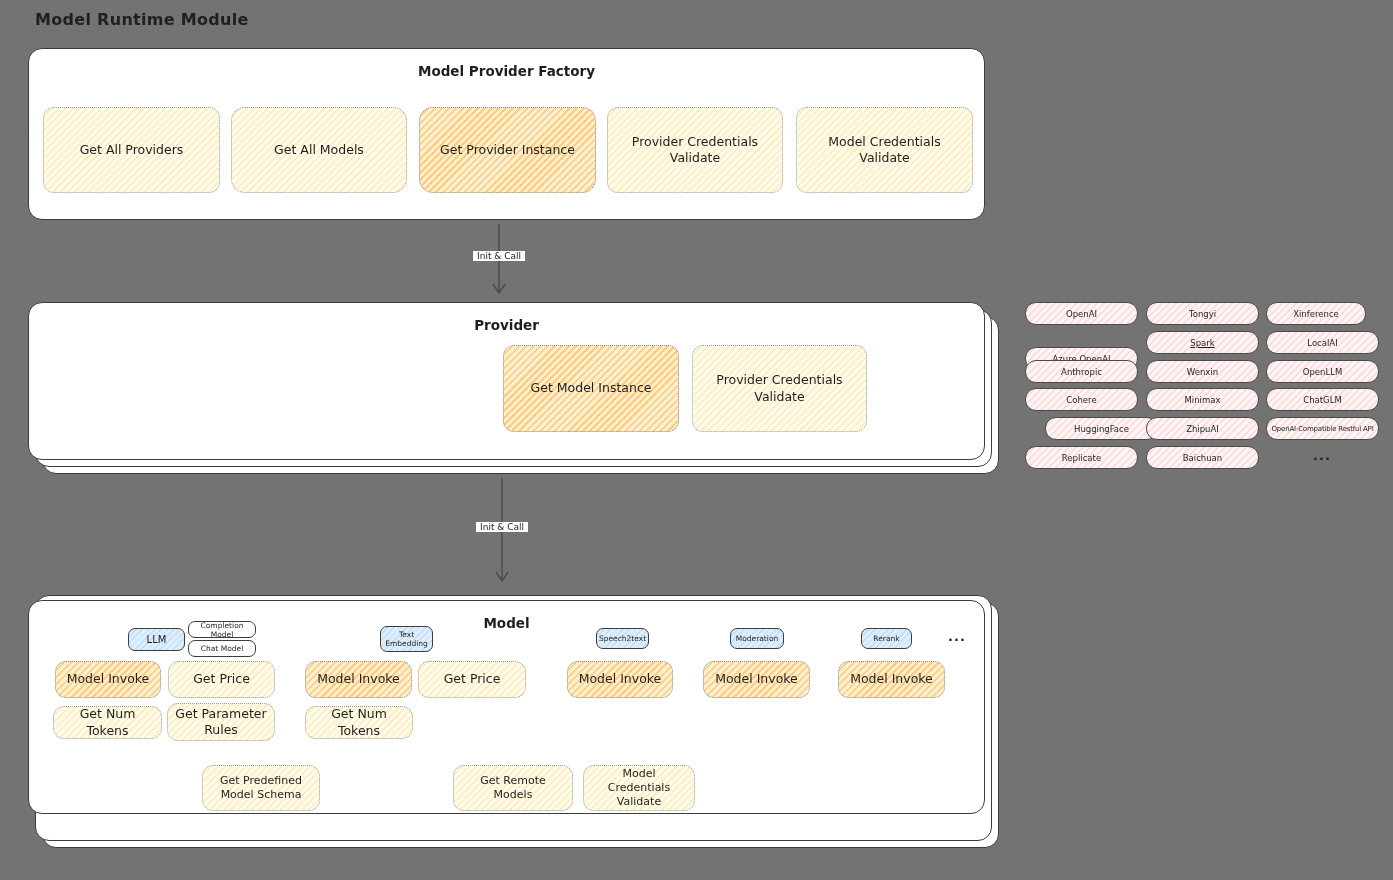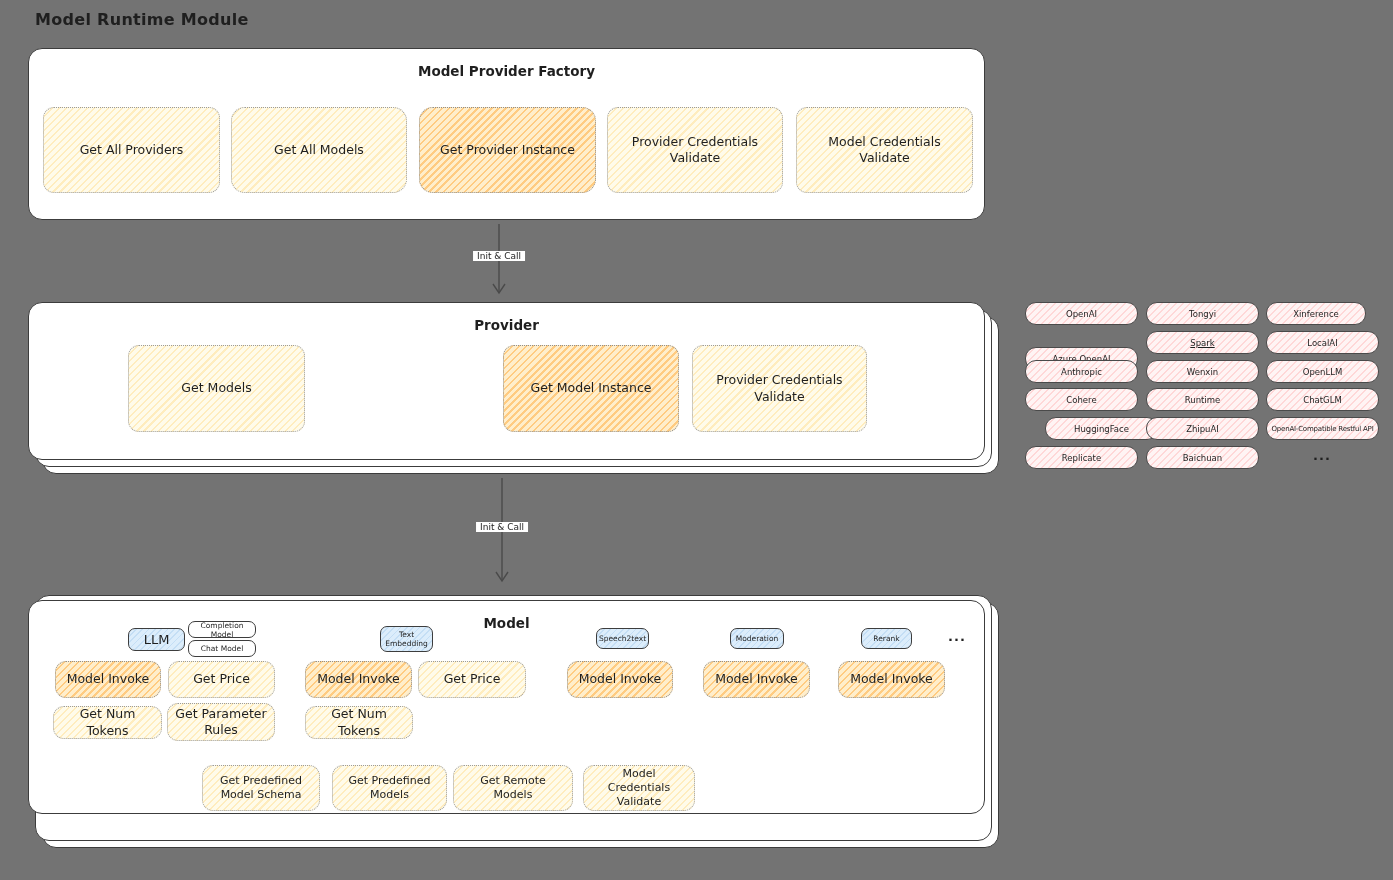--- a/index.html
+++ b/index.html
@@ -76,38 +76,37 @@
     <line x1="10" y1="0" x2="10" y2="68" stroke="#4a4a4a" stroke-width="1.4"></line>
     <polyline points="4,60 10,69 16,60" fill="none" stroke="#4a4a4a" stroke-width="1.4"></polyline>
   </svg>
   <div class="arrow-label" style="left:499px;top:251px;">Init &amp; Call</div>
 
   <div class="frame" style="left:42px;top:316px;width:957px;height:158px;"></div>
   <div class="frame" style="left:35px;top:309px;width:957px;height:158px;"></div>
   <div class="frame" style="left:28px;top:302px;width:957px;height:158px;">
     <div class="frame-title">Provider</div>
   </div>
-  <div class="ybox" style="left:128px;top:345px;width:177px;height:87px;">Get Models</div>
   <div class="ybox hl" style="left:503px;top:345px;width:176px;height:87px;">Get Model Instance</div>
   <div class="ybox" style="left:692px;top:345px;width:175px;height:87px;">Provider Credentials Validate</div>
 
   <div class="pinkbox" style="left:1025px;top:302px;width:113px;height:23px;">OpenAI</div>
   <div class="pinkbox" style="left:1146px;top:302px;width:113px;height:23px;">Tongyi</div>
   <div class="pinkbox" style="left:1266px;top:302px;width:100px;height:23px;">Xinference</div>
 
   <div class="pinkbox" style="left:1025px;top:331px;width:113px;height:23px;margin-top:16px;">Azure OpenAI</div>
   <div class="pinkbox" style="left:1146px;top:331px;width:113px;height:23px;text-decoration:underline;">Spark</div>
   <div class="pinkbox" style="left:1266px;top:331px;width:113px;height:23px;">LocalAI</div>
 
   <div class="pinkbox" style="left:1025px;top:360px;width:113px;height:23px;">Anthropic</div>
   <div class="pinkbox" style="left:1146px;top:360px;width:113px;height:23px;">Wenxin</div>
   <div class="pinkbox" style="left:1266px;top:360px;width:113px;height:23px;">OpenLLM</div>
 
   <div class="pinkbox" style="left:1025px;top:388px;width:113px;height:23px;">Cohere</div>
-  <div class="pinkbox" style="left:1146px;top:388px;width:113px;height:23px;">Runtime</div>
+  <div class="pinkbox" style="left:1146px;top:388px;width:113px;height:23px;">Minimax</div>
   <div class="pinkbox" style="left:1266px;top:388px;width:113px;height:23px;">ChatGLM</div>
 
   <div class="pinkbox" style="left:1025px;top:417px;width:113px;height:23px;margin-left:20px;">HuggingFace</div>
   <div class="pinkbox" style="left:1146px;top:417px;width:113px;height:23px;">ZhipuAI</div>
   <div class="pinkbox" style="left:1266px;top:417px;width:113px;height:23px;font-size:7px;letter-spacing:-0.2px;">OpenAI-Compatible Restful API</div>
 
   <div class="pinkbox" style="left:1025px;top:446px;width:113px;height:23px;">Replicate</div>
   <div class="pinkbox" style="left:1146px;top:446px;width:113px;height:23px;">Baichuan</div>
   <div class="ellipsis" style="left:1313px;top:448px;">...</div>
 
@@ -116,21 +115,21 @@
     <polyline points="4,94 10,103 16,94" fill="none" stroke="#4a4a4a" stroke-width="1.4"></polyline>
   </svg>
   <div class="arrow-label" style="left:502px;top:522px;">Init &amp; Call</div>
 
   <div class="frame" style="left:42px;top:602px;width:957px;height:246px;"></div>
   <div class="frame" style="left:35px;top:595px;width:957px;height:246px;"></div>
   <div class="frame" style="left:28px;top:600px;width:957px;height:214px;">
     <div class="frame-title">Model</div>
   </div>
 
-  <div class="tag blue" style="left:128px;top:628px;width:57px;height:23px;font-size:13px;">LLM</div>
+  <div class="tag blue" style="left:128px;top:628px;width:57px;height:23px;font-size:10px;">LLM</div>
   <div class="tag white" style="left:188px;top:621px;width:68px;height:17px;">Completion Model</div>
   <div class="tag white" style="left:188px;top:640px;width:68px;height:17px;">Chat Model</div>
   <div class="tag blue" style="left:380px;top:626px;width:53px;height:26px;">Text Embedding</div>
   <div class="tag blue" style="left:596px;top:628px;width:53px;height:21px;">Speech2text</div>
   <div class="tag blue" style="left:730px;top:628px;width:54px;height:21px;">Moderation</div>
   <div class="tag blue" style="left:861px;top:628px;width:51px;height:21px;">Rerank</div>
   <div class="ellipsis" style="left:948px;top:629px;">...</div>
 
   <div class="ybox hl" style="left:55px;top:661px;width:106px;height:37px;">Model Invoke</div>
   <div class="ybox" style="left:168px;top:661px;width:107px;height:37px;">Get Price</div>
@@ -138,17 +137,16 @@
   <div class="ybox" style="left:418px;top:661px;width:108px;height:37px;">Get Price</div>
   <div class="ybox hl" style="left:567px;top:661px;width:106px;height:37px;">Model Invoke</div>
   <div class="ybox hl" style="left:703px;top:661px;width:107px;height:37px;">Model Invoke</div>
   <div class="ybox hl" style="left:838px;top:661px;width:107px;height:37px;">Model Invoke</div>
 
   <div class="ybox" style="left:53px;top:706px;width:109px;height:33px;">Get Num Tokens</div>
   <div class="ybox" style="left:167px;top:703px;width:108px;height:38px;">Get Parameter Rules</div>
   <div class="ybox" style="left:305px;top:706px;width:108px;height:33px;">Get Num Tokens</div>
 
   <div class="ybox small" style="left:202px;top:765px;width:118px;height:46px;">Get Predefined Model Schema</div>
-  <div class="ybox small" style="left:332px;top:765px;width:115px;height:46px;">Get Predefined Models</div>
   <div class="ybox small" style="left:453px;top:765px;width:120px;height:46px;">Get Remote Models</div>
   <div class="ybox small" style="left:583px;top:765px;width:112px;height:46px;">Model Credentials Validate</div>
 
 </div>
 
 </body></html>

